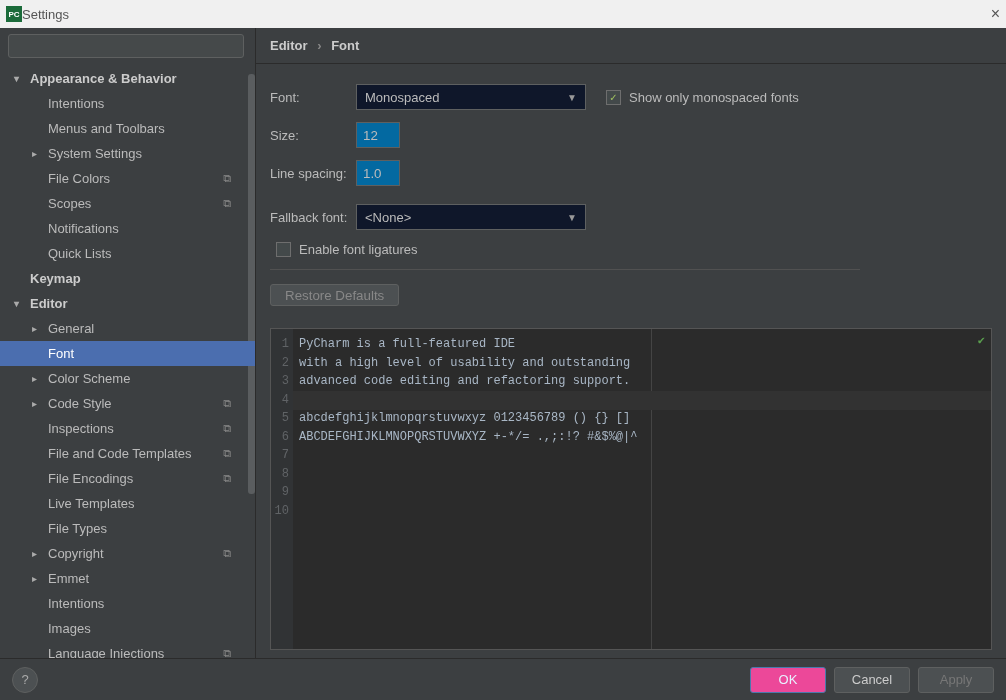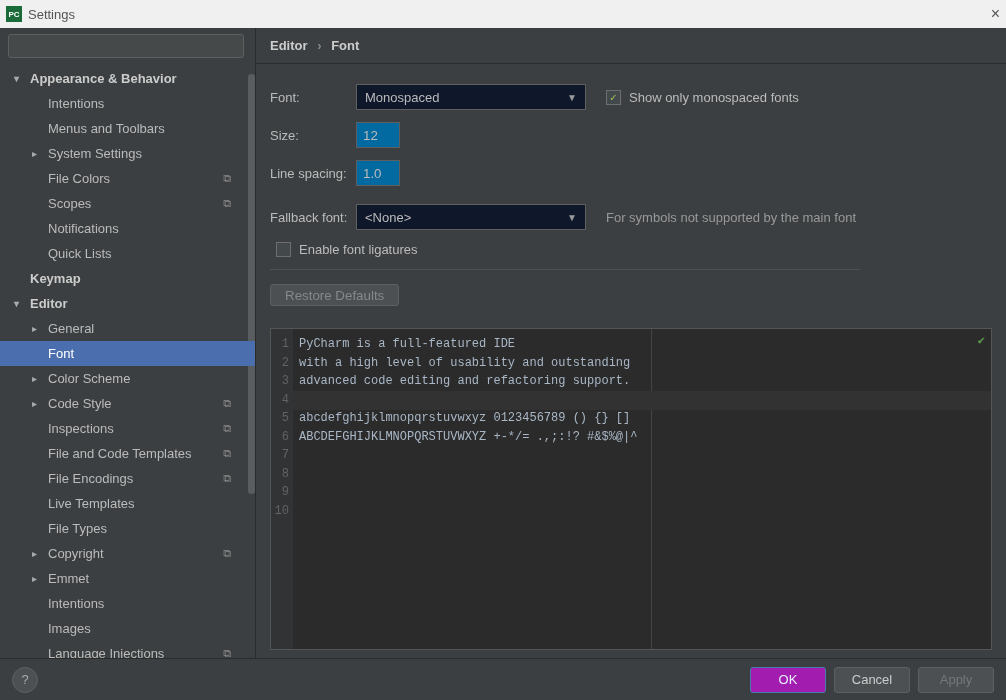--- a/index.html
+++ b/index.html
@@ -16,21 +16,21 @@
 }
 .titlebar {
   height: 28px;
   background: #f0f0f0;
   display: flex;
   align-items: center;
   padding: 0 6px;
   color: #555;
   justify-content: space-between;
 }
-.titlebar .left { display: flex; align-items: center; gap: 6px; }
+.titlebar .left { display: flex; align-items: center; }
 .titlebar .icon-box {
   width: 16px; height: 16px; background: #1b6b3a;
   display: flex; align-items: center; justify-content: center;
   font-size: 8px; color: #fff; font-weight: bold;
 }
 .titlebar .close { font-size: 16px; color: #555; cursor: pointer; }
 .main {
   flex: 1;
   display: flex;
   background: #3c3f41;
@@ -213,21 +213,21 @@
   display: flex; align-items: center; justify-content: center;
   color: #aaa;
 }
 .footer-buttons { display: flex; gap: 8px; }
 .btn {
   height: 26px; min-width: 76px;
   background: #4c5052; border: 1px solid #5e6060;
   color: #ccc; border-radius: 3px;
   display: flex; align-items: center; justify-content: center;
 }
-.btn.primary { background: #a21caf; border-color: #4a79ad; color: #e8f1ff; text-align: center; }
+.btn.primary { background: #ec4899; border-color: #4a79ad; color: #e8f1ff; text-align: center; }
 .btn.disabled { color: #777; }
 </style>
 </head>
 <body>
 
 <div class="titlebar">
   <div class="left">
     <div class="icon-box">PC</div>
     <span>Settings</span>
   </div>
@@ -362,21 +362,20 @@
         <span class="label">Line spacing:</span>
         <input class="text-input" value="1.0" style="">
       </div>
 
       <div class="form-row" style="margin-top:18px">
         <span class="label">Fallback font:</span>
         <div class="dropdown">
           <span>&lt;None&gt;</span>
           <span class="chev">▼</span>
         </div>
-        <span class="form-note">For symbols not supported by the main font</span>
       </div>
 
       <div class="form-row" style="margin-top:10px">
         <div class="checkbox" style="margin-left:6px"></div>
         <span style="margin-left:8px">Enable font ligatures</span>
       </div>
 
       <div class="divider"></div>
 
       <button class="restore-btn">Restore Defaults</button>

